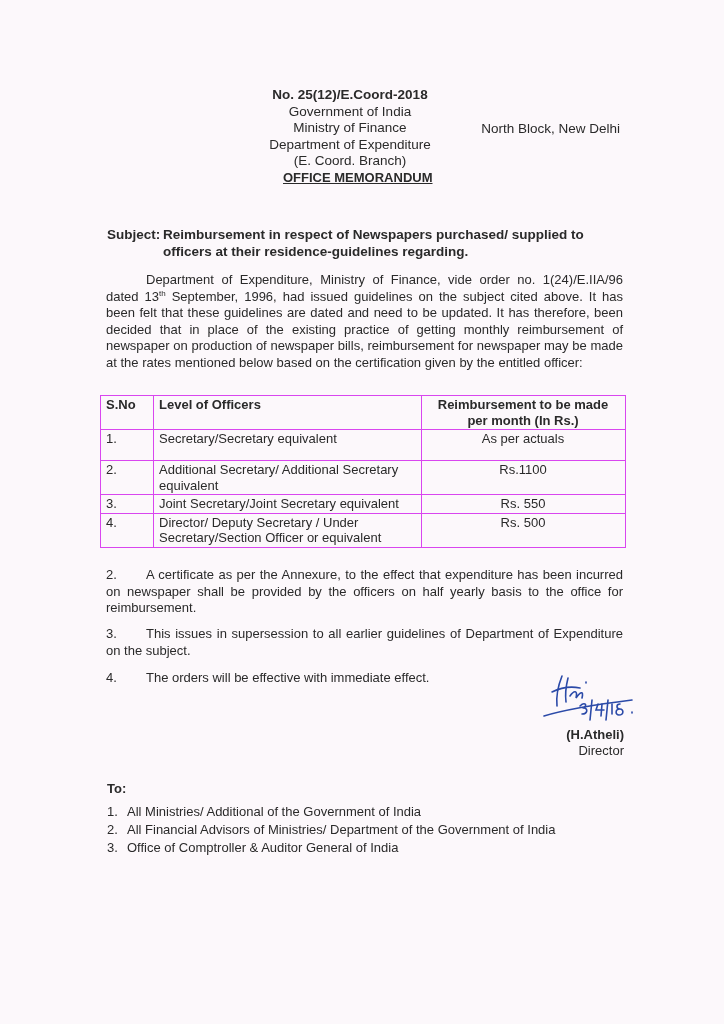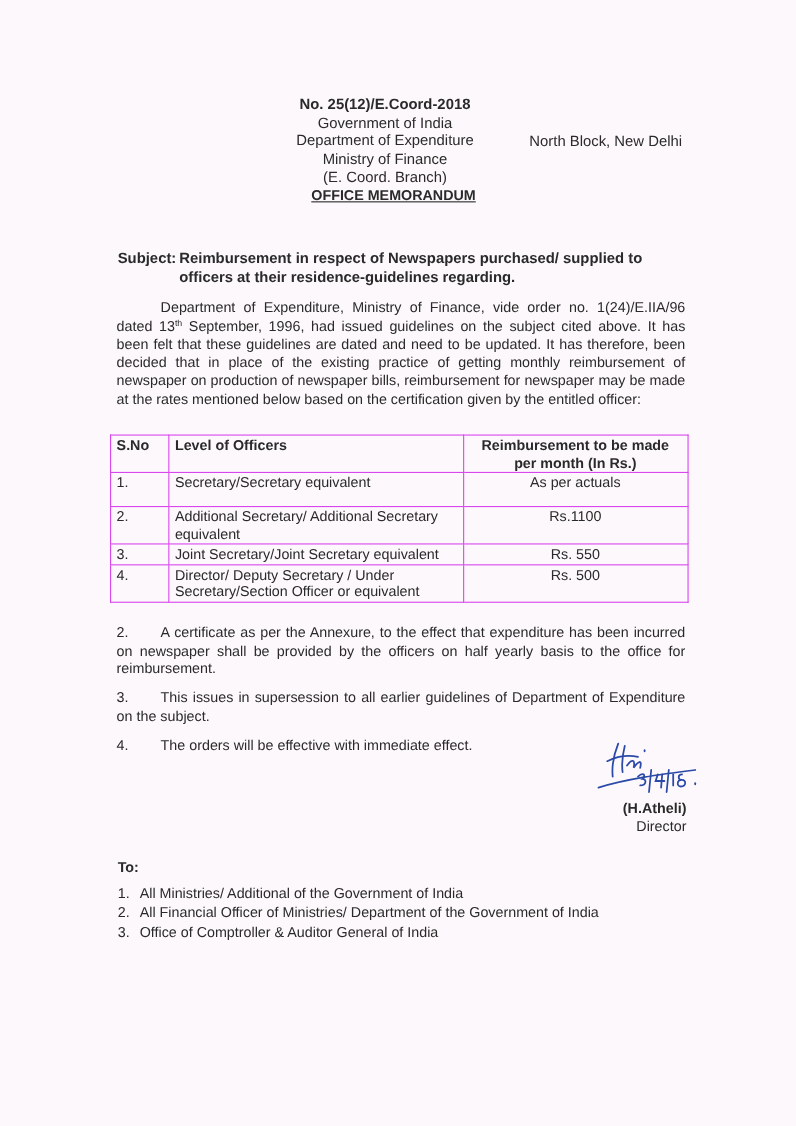--- a/index.html
+++ b/index.html
@@ -40,22 +40,22 @@
   .to { left:107px; top:781px; font-size:13px; font-weight:bold; }
   ol.recip { position:absolute; left:107px; top:803px; margin:0; padding:0; list-style:none; font-size:13px; line-height:18px; }
   ol.recip li .n { display:inline-block; width:20px; }
 </style>
 </head>
 <body>
 
 <div class="abs hdr">
   <div class="no">No. 25(12)/E.Coord-2018</div>
   <div>Government of India</div>
+  <div>Ministry of Finance</div>
   <div>Department of Expenditure</div>
-  <div>Ministry of Finance</div>
   <div>(E. Coord. Branch)</div>
 </div>
 
 <div class="abs place">
   <div>North Block, New Delhi</div>
 </div>
 
 <div class="abs om">OFFICE MEMORANDUM</div>
 
 <div class="abs subj">
@@ -120,15 +120,15 @@
 </div>
 
 <div class="abs signame">
   <div><b>(H.Atheli)</b></div>
   <div>Director</div>
 </div>
 
 <div class="abs to">To:</div>
 <ol class="recip">
   <li><span class="n">1.</span><span>All Ministries/ Additional of the Government of India</span></li>
-  <li><span class="n">2.</span><span>All Financial Officer of Ministries/ Department of the Government of India</span></li>
+  <li><span class="n">2.</span><span>All Financial Advisors of Ministries/ Department of the Government of India</span></li>
   <li><span class="n">3.</span><span>Office of Comptroller &amp; Auditor General of India</span></li>
 </ol>
 
 </body></html>

